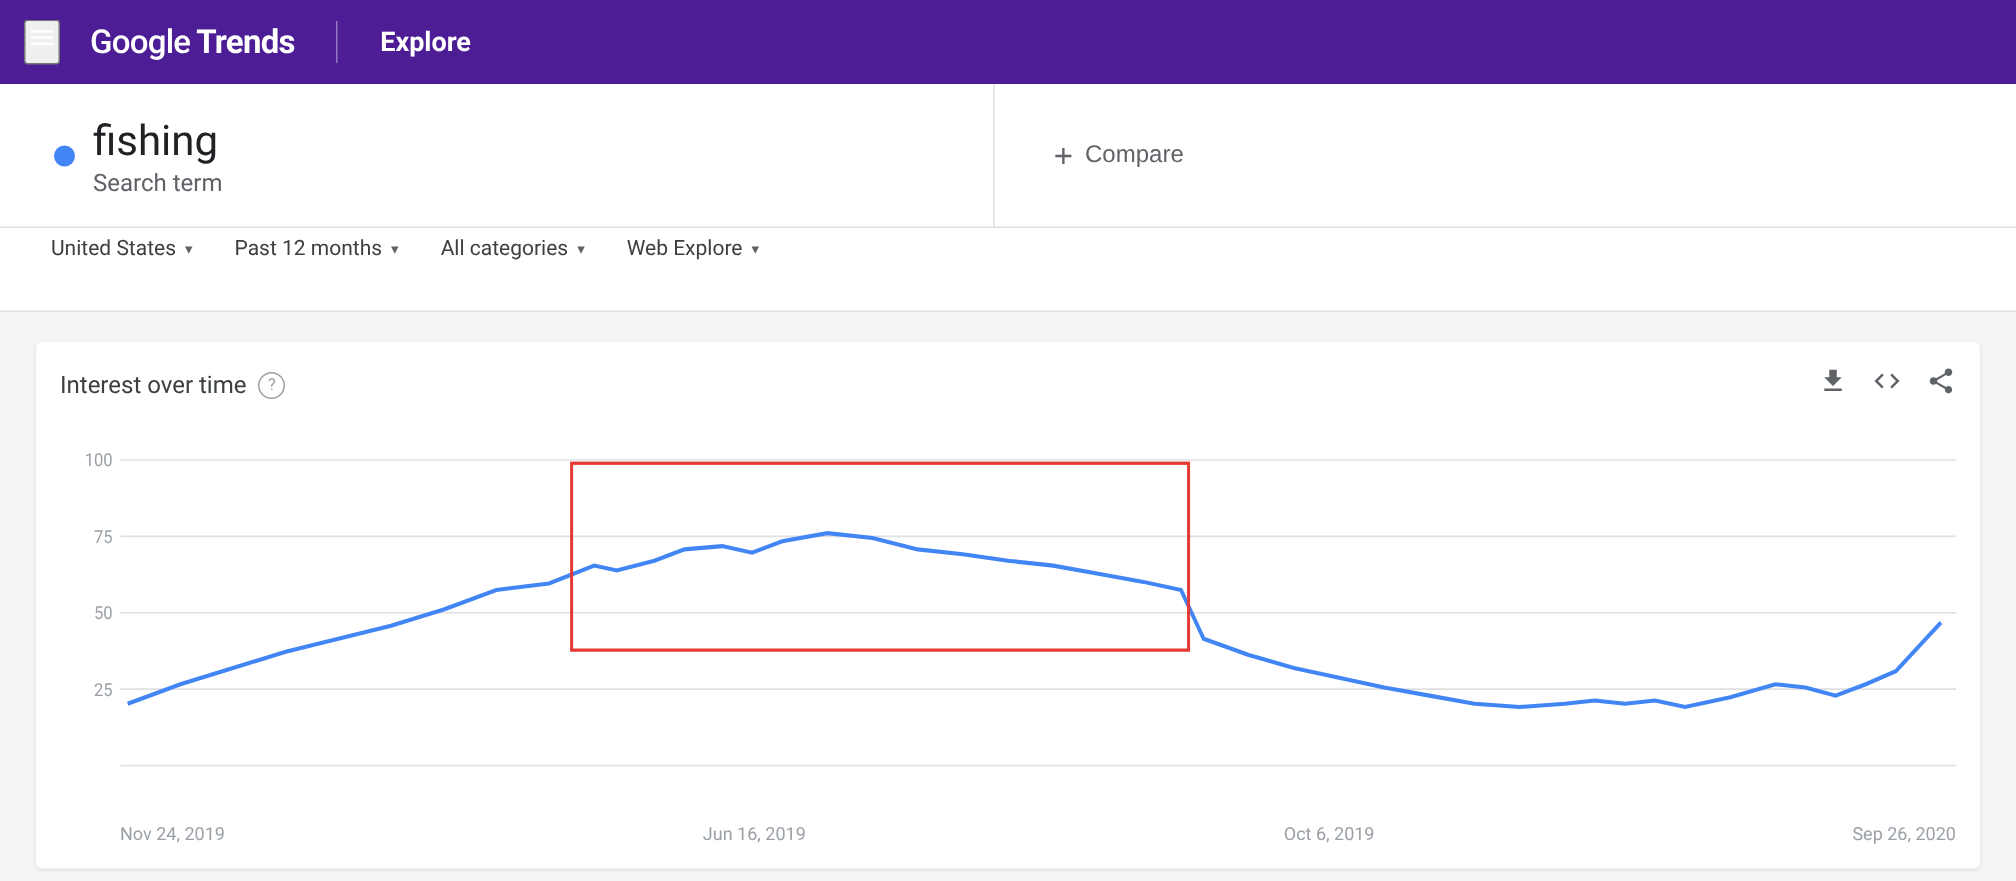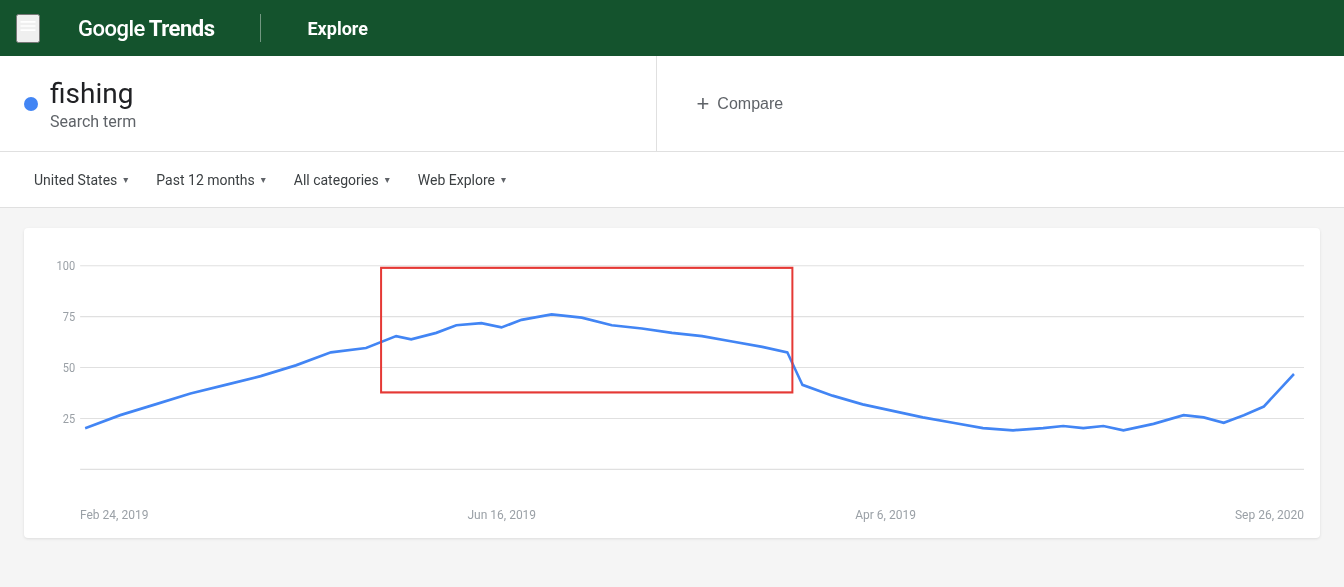--- a/index.html
+++ b/index.html
@@ -1,25 +1,25 @@
 <!DOCTYPE html>
 <html><head>
   <meta charset="utf-8">
   <style>
     * { margin: 0; padding: 0; box-sizing: border-box; }
     body { font-family: 'Google Sans', Roboto, Arial, sans-serif; background: #f5f5f5; }
 
     
     .header {
-      background: #14532d;
+      background: #4c1d95;
       height: 56px;
       display: flex;
       align-items: center;
       padding: 0 16px;
-      gap: 38px;
+      gap: 20px;
     }
     .header-menu-icon { color: white; font-size: 20px; cursor: pointer; }
     .header-logo { display: flex; align-items: center; gap: 4px; }
     .header-logo-text { color: white; font-size: 22px; font-weight: 700; letter-spacing: -0.5px; }
     .header-logo-google { font-size: 22px; font-weight: 500; }
     .header-divider { width: 1px; height: 28px; background: rgba(255,255,255,0.4); margin: 0 8px; }
     .header-explore { color: white; font-size: 18px; font-weight: 700; }
 
     
     .search-area {
@@ -28,20 +28,21 @@
       align-items: stretch;
       border-bottom: 1px solid #e0e0e0;
       min-height: 96px;
     }
     .search-term-container {
       flex: 1;
       display: flex;
       align-items: center;
       padding: 12px 24px;
       border-right: 1px solid #e0e0e0;
+      margin-left: 12px;
     }
     .search-dot {
       width: 14px; height: 14px;
       background: #4285f4;
       border-radius: 50%;
       margin-right: 12px;
       flex-shrink: 0;
     }
     .search-term-info { display: flex; flex-direction: column; }
     .search-term-name { font-size: 28px; font-weight: 400; color: #202124; }
@@ -61,21 +62,21 @@
       cursor: pointer;
       color: #5f6368;
       font-size: 16px;
     }
     .compare-plus { font-size: 22px; color: #5f6368; }
 
     
     .filters-bar {
       background: white;
       display: flex;
-      align-items: center;
+      align-items: flex-start;
       padding: 0 24px;
       height: 56px;
       gap: 8px;
       border-bottom: 1px solid #e0e0e0;
     }
     .filter-item {
       display: flex;
       align-items: center;
       gap: 6px;
       padding: 6px 10px;
@@ -192,20 +193,43 @@
     <span class="filter-chevron">▾</span>
   </div>
   <div class="filter-item">
     <span>Web Explore</span>
     <span class="filter-chevron">▾</span>
   </div>
 </div>
 
 <div class="main-content">
   <div class="card">
+    <div class="card-header">
+      <div class="card-title-group">
+        <span class="card-title">Interest over time</span>
+        <div class="help-icon">?</div>
+      </div>
+      <div class="card-actions">
+        <button class="card-action-btn" title="Download">
+          <svg width="20" height="20" viewBox="0 0 24 24" fill="#5f6368">
+              <path d="M19 9h-4V3H9v6H5l7 7 7-7zM5 18v2h14v-2H5z"></path>
+            </svg>
+        </button>
+        <button class="card-action-btn" title="Embed">
+          <svg width="20" height="20" viewBox="0 0 24 24" fill="#5f6368">
+              <path d="M9.4 16.6L4.8 12l4.6-4.6L8 6l-6 6 6 6 1.4-1.4zm5.2 0l4.6-4.6-4.6-4.6L16 6l6 6-6 6-1.4-1.4z"></path>
+            </svg>
+        </button>
+        <button class="card-action-btn" title="Share">
+          <svg width="20" height="20" viewBox="0 0 24 24" fill="#5f6368">
+              <path d="M18 16.08c-.76 0-1.44.3-1.96.77L8.91 12.7c.05-.23.09-.46.09-.7s-.04-.47-.09-.7l7.05-4.11c.54.5 1.25.81 2.04.81 1.66 0 3-1.34 3-3s-1.34-3-3-3-3 1.34-3 3c0 .24.04.47.09.7L8.04 9.81C7.5 9.31 6.79 9 6 9c-1.66 0-3 1.34-3 3s1.34 3 3 3c.79 0 1.5-.31 2.04-.81l7.12 4.16c-.05.21-.08.43-.08.65 0 1.61 1.31 2.92 2.92 2.92s2.92-1.31 2.92-2.92-1.31-2.92-2.92-2.92z"></path>
+            </svg>
+        </button>
+      </div>
+    </div>
 
     <div class="chart-container">
       <svg class="chart" viewBox="0 0 1260 240" preserveAspectRatio="none">
 
         <line x1="40" y1="20" x2="1260" y2="20" stroke="#e0e0e0" stroke-width="1"></line>
         <line x1="40" y1="67" x2="1260" y2="67" stroke="#e0e0e0" stroke-width="1"></line>
         <line x1="40" y1="114" x2="1260" y2="114" stroke="#e0e0e0" stroke-width="1"></line>
         <line x1="40" y1="161" x2="1260" y2="161" stroke="#e0e0e0" stroke-width="1"></line>
         <line x1="40" y1="208" x2="1260" y2="208" stroke="#e0e0e0" stroke-width="1"></line>
 
@@ -260,19 +284,19 @@
             1200,158
             1220,150
             1250,120
           "></polyline>
 
         <rect class="selection-rect" x="340" y="22" width="410" height="115"></rect>
       </svg>
     </div>
 
     <div class="x-axis-labels">
-      <span>Feb 24, 2019</span>
+      <span>Nov 24, 2019</span>
       <span>Jun 16, 2019</span>
-      <span>Apr 6, 2019</span>
+      <span>Oct 6, 2019</span>
       <span>Sep 26, 2020</span>
     </div>
   </div>
 </div>
 
 </body></html>

